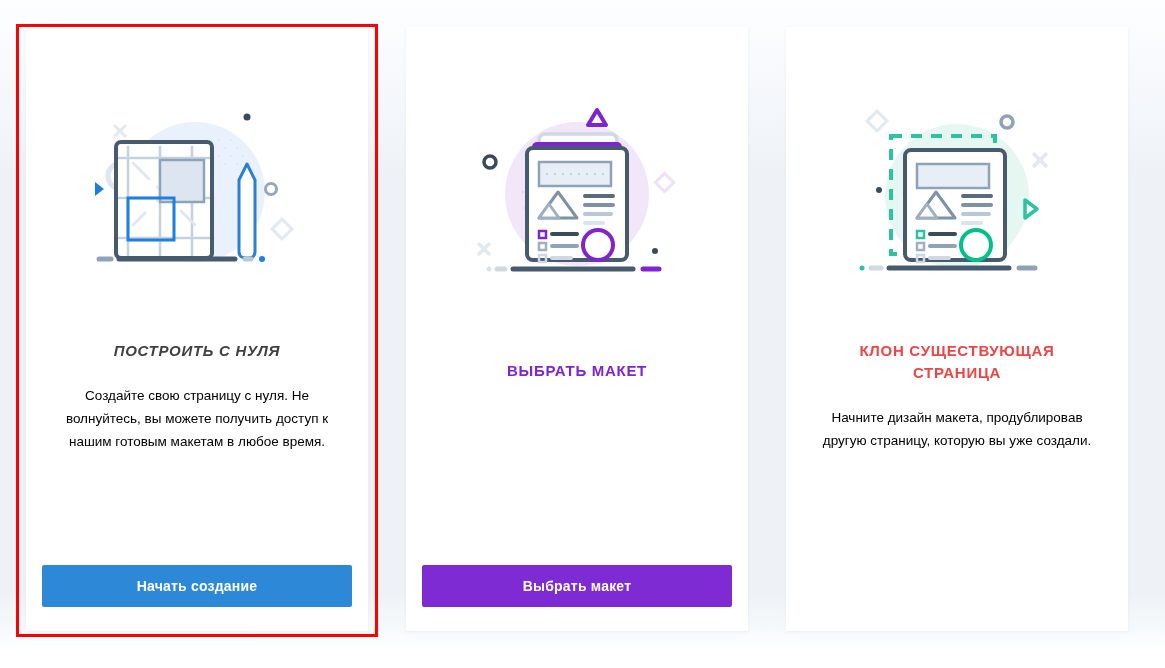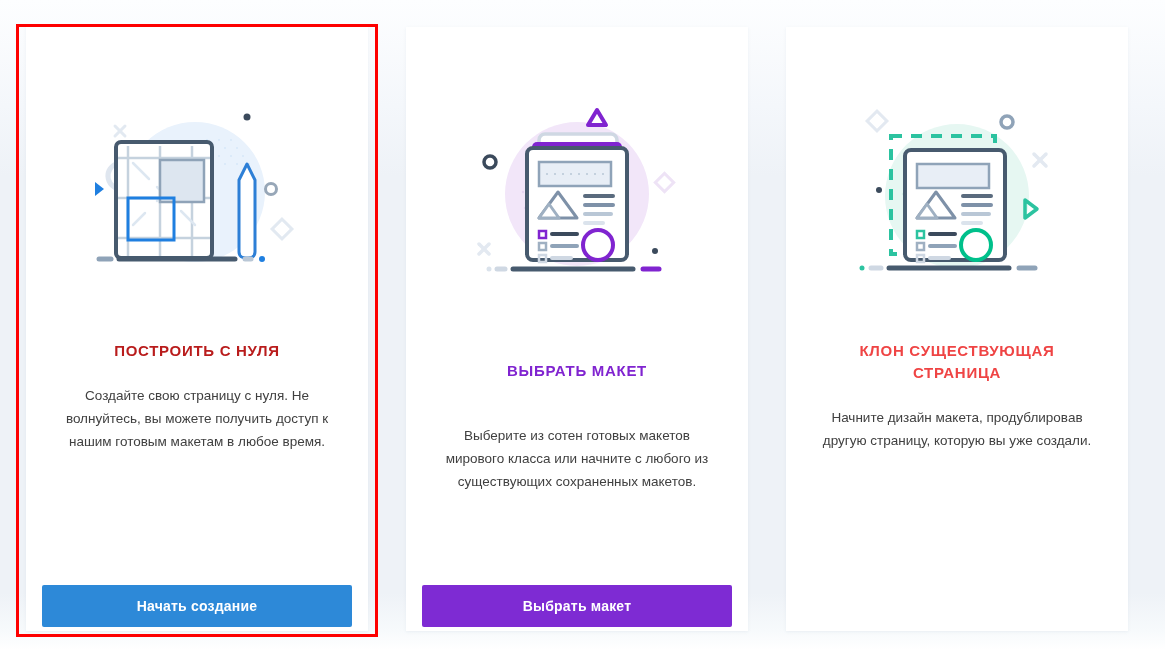--- a/index.html
+++ b/index.html
@@ -81,38 +81,38 @@
 
   .card-title {
     margin-top: 56px;
     font-size: 15px;
     font-weight: bold;
     letter-spacing: 0.7px;
     text-align: center;
     line-height: 1.45;
     width: 260px;
   }
-  .c1 .card-title { color: #b91c1c; }
+  .c1 .card-title { color: #404040; font-style: italic; }
   .c2 .card-title { color: #8024d0; }
   .c3 .card-title { color: #ef4444; }
 
   .card-desc {
     margin-top: 22px;
     width: 272px;
     font-size: 13.5px;
     line-height: 1.72;
     text-align: center;
-    color: #404040;
+    color: #000000;
   }
   .c3 .card-desc { }
 
   .card-button {
     position: absolute;
     left: 16px;
-    bottom: 4px;
+    bottom: 24px;
     width: 310px;
     height: 42px;
     border: none;
     border-radius: 2px;
     color: #ffffff;
     font-family: "Liberation Sans", "DejaVu Sans", sans-serif;
     font-size: 14px;
     font-weight: bold;
     letter-spacing: 0.2px;
     cursor: pointer;
@@ -267,21 +267,20 @@
           <circle cx="23" cy="58" r="6" fill="none" stroke="#3b4a5c" stroke-width="3.5"></circle>
           <rect x="191" y="72" width="13" height="13" fill="none" stroke="#eee3f6" stroke-width="3" transform="rotate(45 197.5 78.5)"></rect>
           <g stroke="#e3e9f1" stroke-width="3.5" stroke-linecap="round">
             <line x1="12" y1="140" x2="22" y2="150"></line>
             <line x1="22" y1="140" x2="12" y2="150"></line>
           </g>
           <circle cx="188" cy="147" r="3" fill="#3b4a5c"></circle>
         </svg>
       </div>
       <div class="card-title">ВЫБРАТЬ МАКЕТ</div>
-      <div class="card-desc">Выберите из сотен готовых макетов мирового класса или начните с любого из существующих сохраненных макетов.</div>
       <button class="card-button">Выбрать макет</button>
     </div>
 
     <div class="card c3">
       <div class="illustration">
         <svg width="220" height="180" viewBox="0 0 220 180" xmlns="http://www.w3.org/2000/svg">
           <circle cx="110" cy="92" r="72" fill="#e6f7f2"></circle>
           <g fill="#d3efe7">
             <circle cx="66" cy="60" r="1.2"></circle>
               <circle cx="78" cy="54" r="1.2"></circle>

